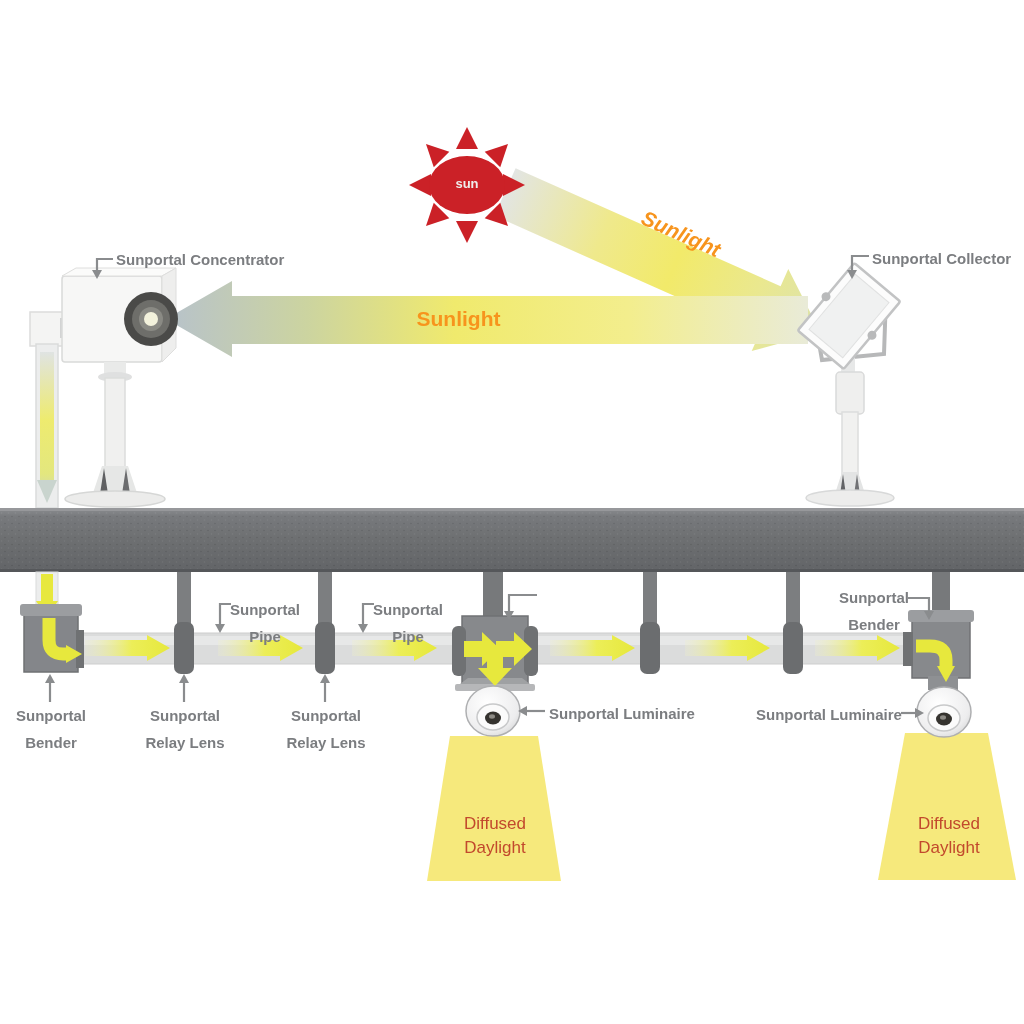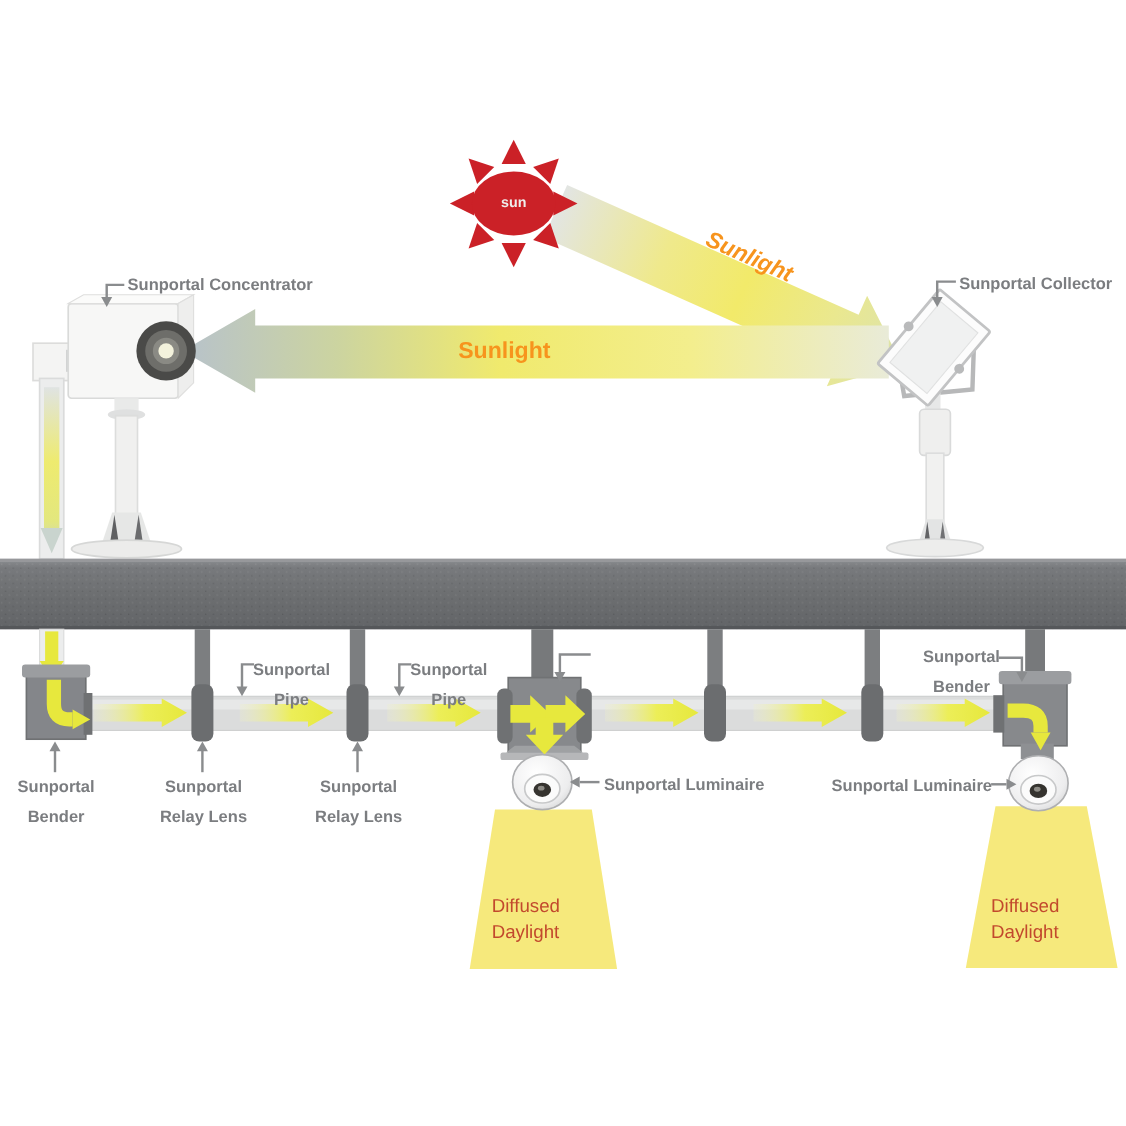--- a/index.html
+++ b/index.html
@@ -18,21 +18,21 @@
   .lbl-bender-left{left:5px;top:702px;width:92px;}
   .lbl-relay-1{left:139px;top:702px;width:92px;}
   .lbl-relay-2{left:280px;top:702px;width:92px;}
   .lbl-pipe-1{left:223px;top:596px;width:84px;}
   .lbl-pipe-2{left:366px;top:596px;width:84px;}
   .lbl-splitter{left:533px;top:582px;width:90px;}
   .lbl-luminaire-1{left:549px;top:700px;width:150px;text-align:left;}
   .lbl-luminaire-2{left:756px;top:701px;width:140px;text-align:right;}
   .lbl-bender-right{left:836px;top:584px;width:76px;}
   .cone-text{position:absolute;color:#c2492d;font-size:17px;line-height:24px;font-weight:normal;
-       text-align:left;font-family:"Liberation Sans",sans-serif;}
+       text-align:center;font-family:"Liberation Sans",sans-serif;}
   .cone-text-1{left:447px;top:812px;width:96px;}
   .cone-text-2{left:901px;top:812px;width:96px;}
 </style>
 </head>
 <body>
 
 <div id="stage">
 
 <svg id="art" width="1024" height="1024" viewBox="0 0 1024 1024">
   <defs>

